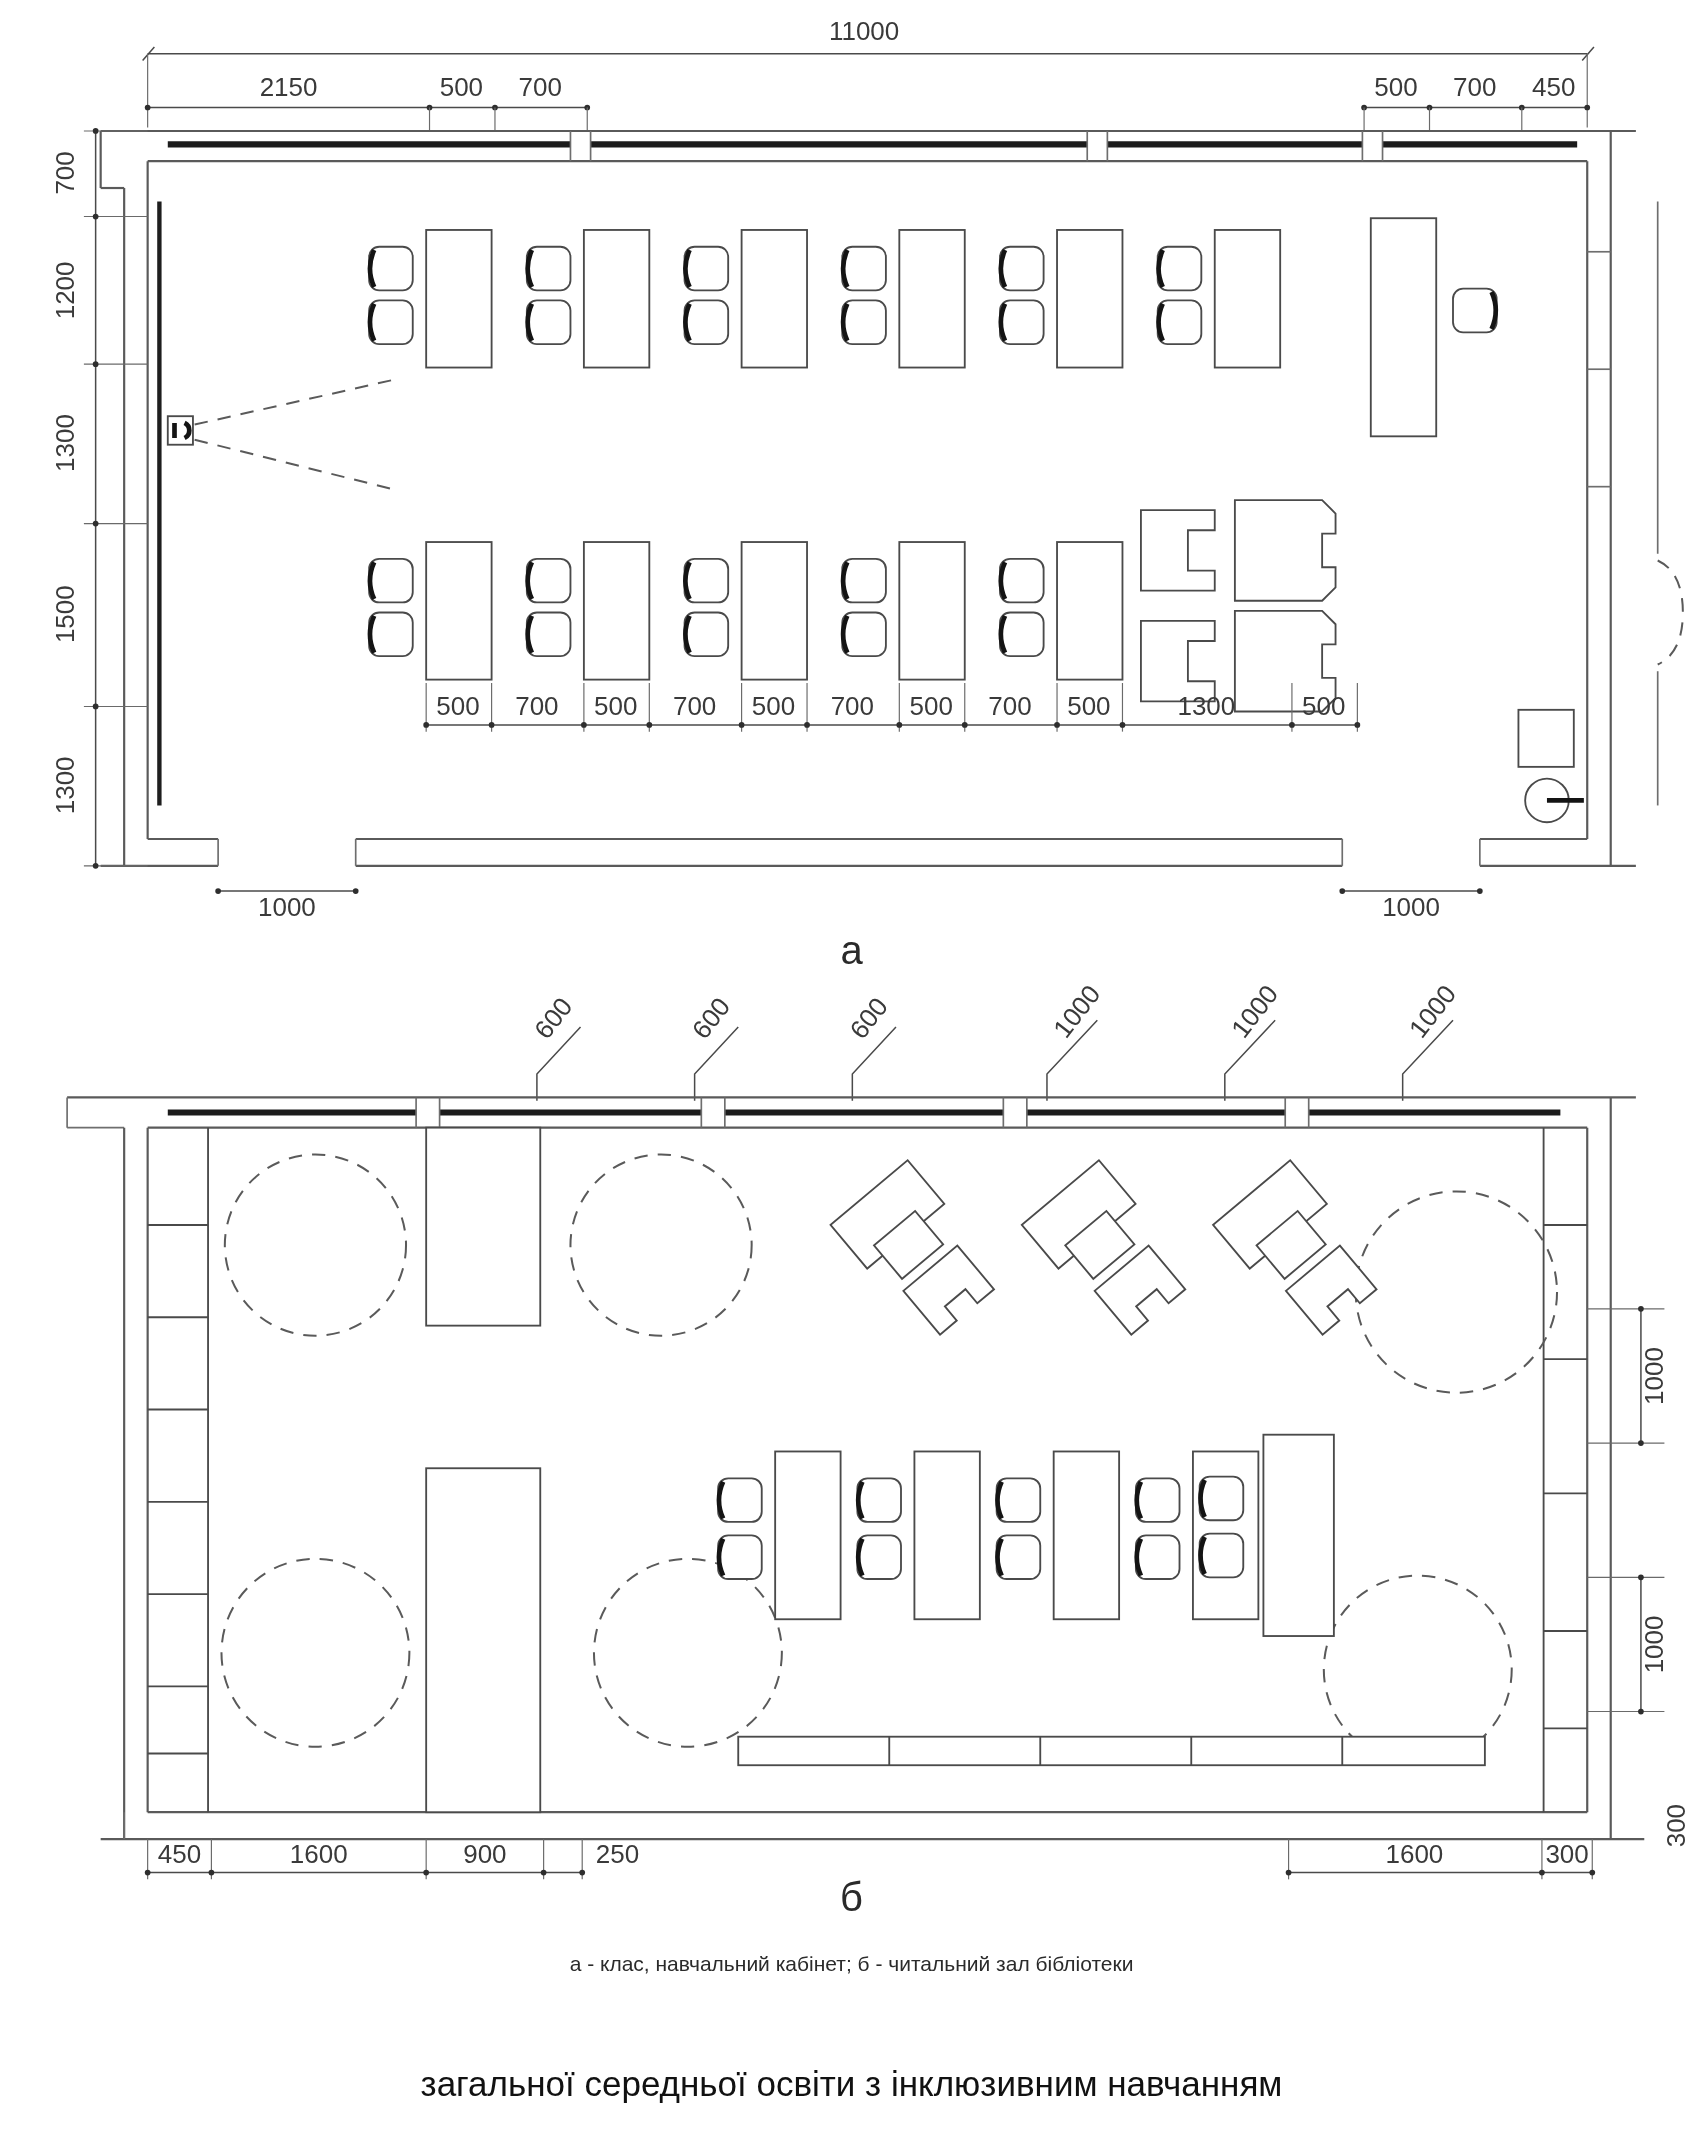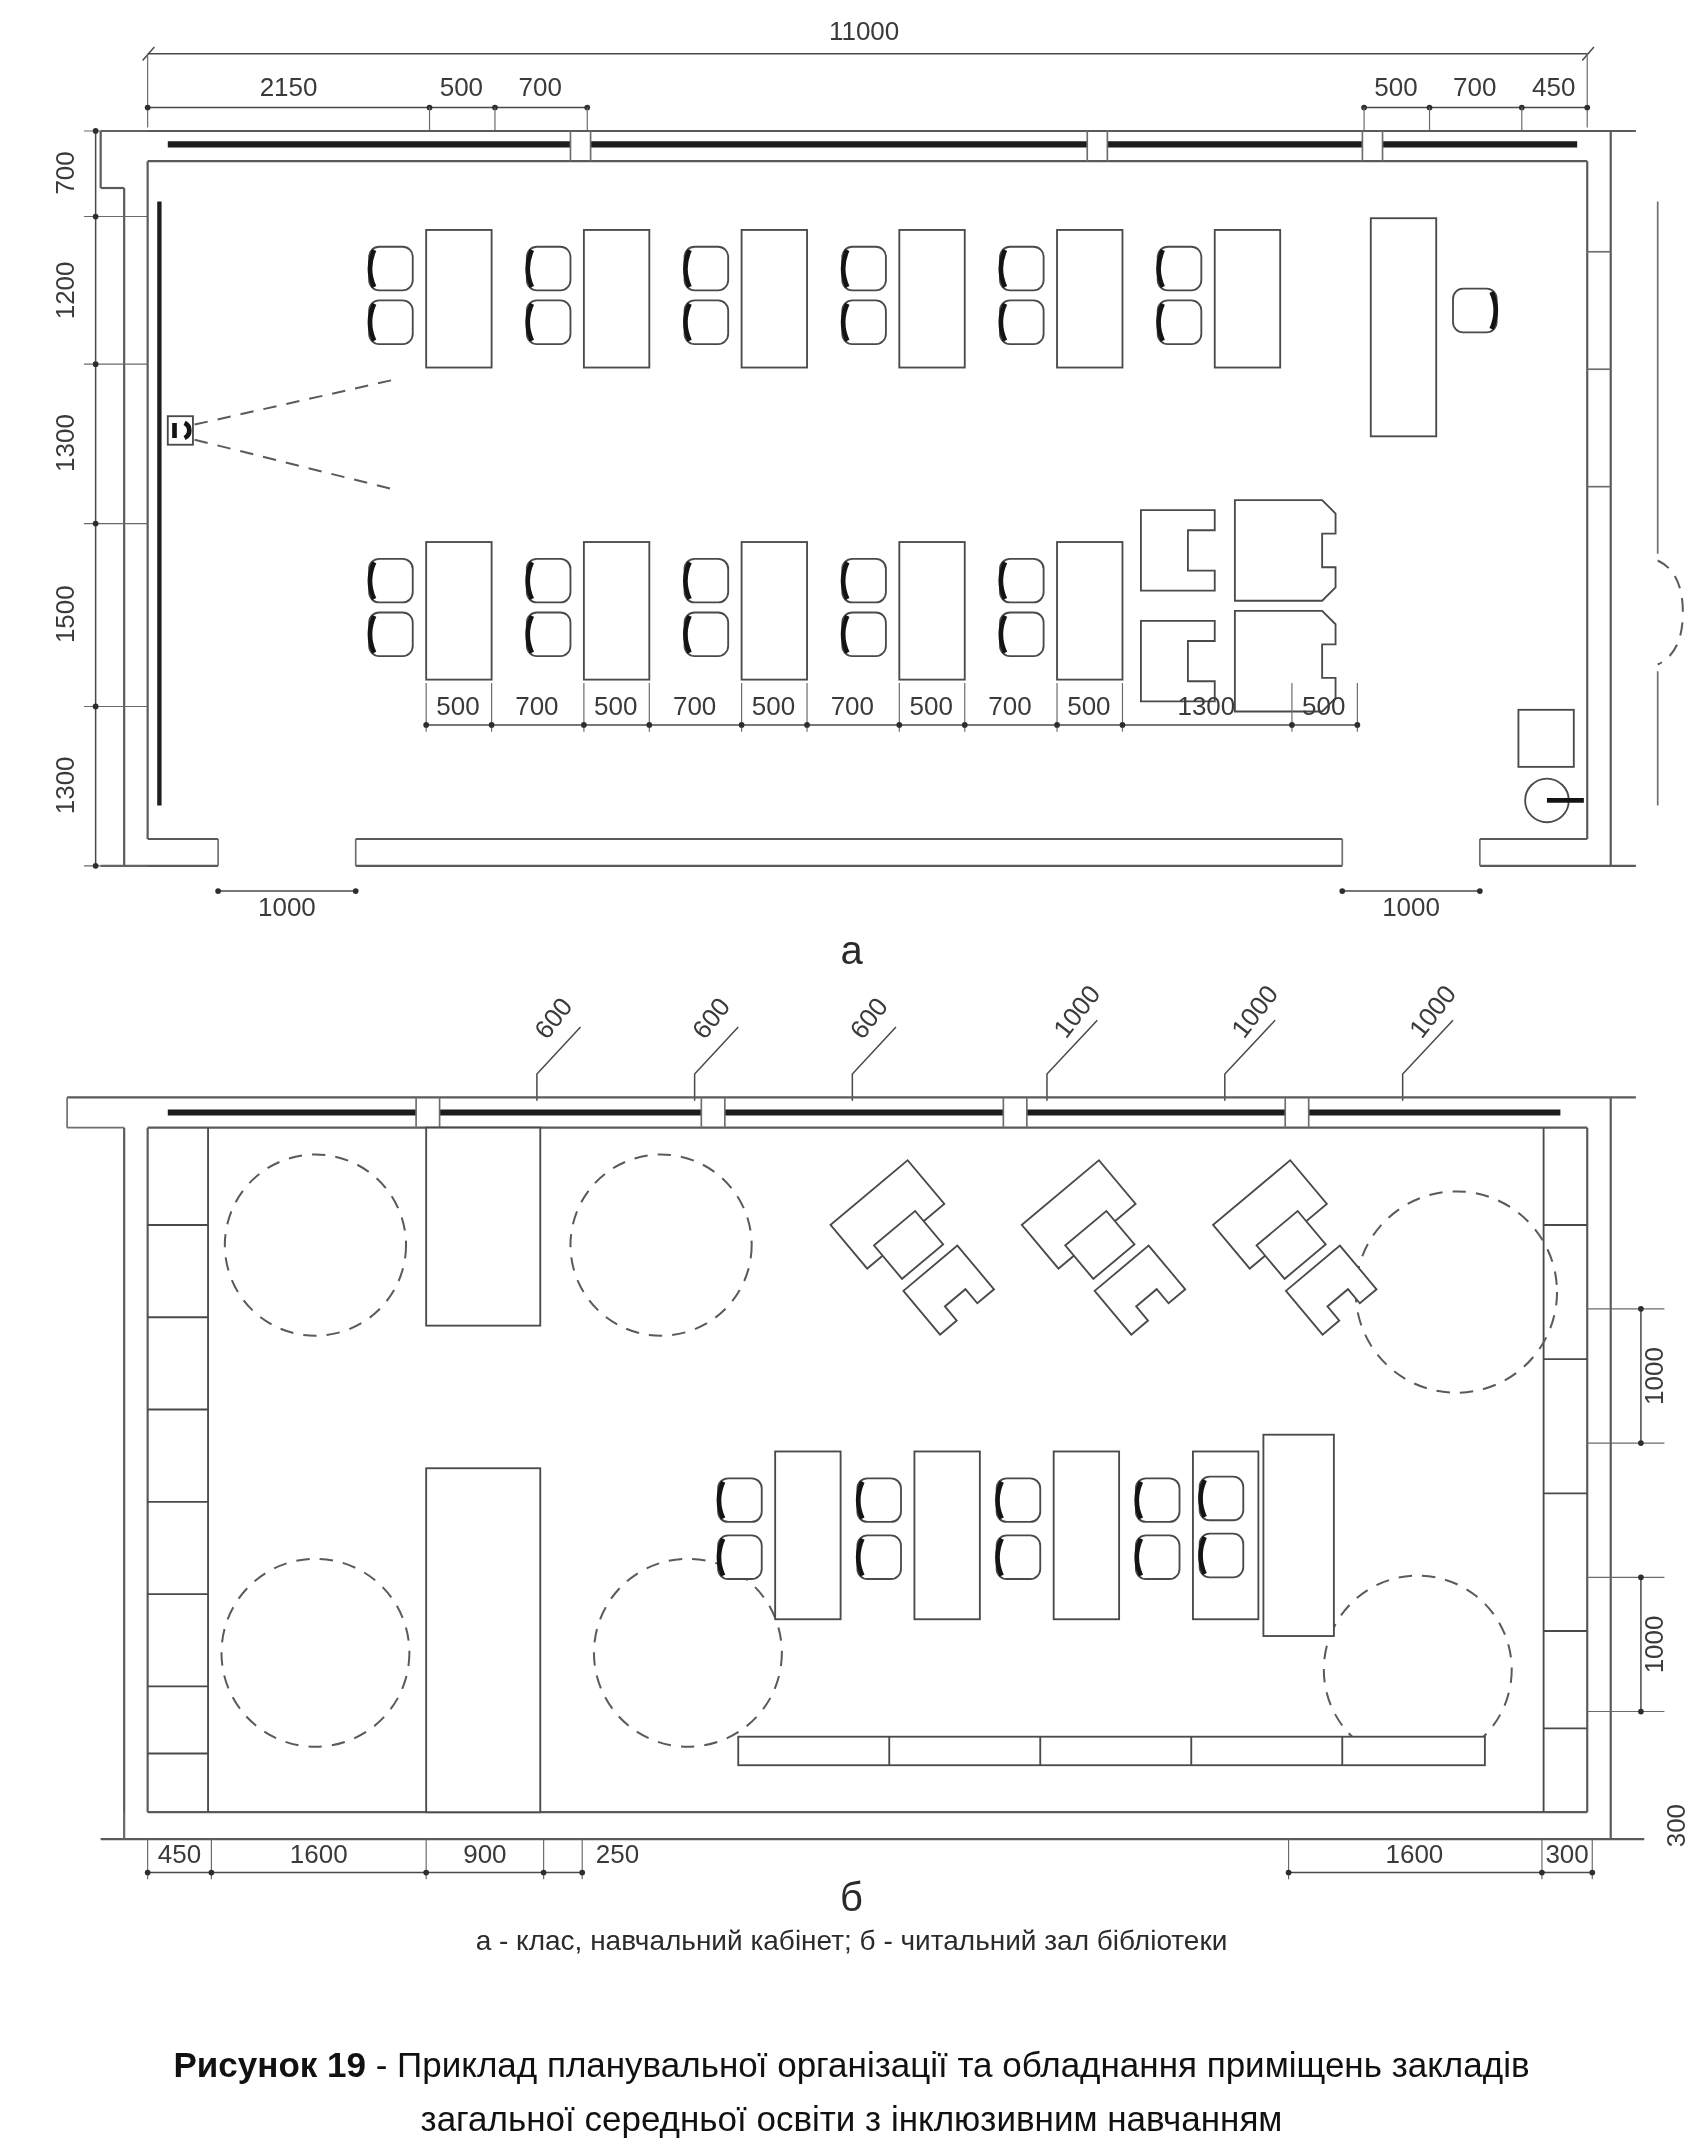--- a/index.html
+++ b/index.html
@@ -2,21 +2,21 @@
 <html style="font-size:13.4px"><head>
 <meta charset="utf-8">
 <style>
   html,body{margin:0;padding:0;background:#ffffff;}
   body{width:1703px;font-family:"Liberation Sans", sans-serif;color:#1f1f1f;}
   svg{display:block;}
   .dimtxt{font-family:"Liberation Sans", sans-serif;font-size:15.5px;fill:#3a3a3a;}
   .plan-label{text-align:center;font-size:40px;color:#2a2a2a;}
   #label-a{margin-top:5px;}
   #label-b{margin-top:-13.4px;}
-  #legend{margin-top:5px;text-align:center;font-size:28px;color:#2b2b2b;}
+  #legend{margin-top:32px;text-align:center;font-size:21px;color:#2b2b2b;}
   #caption{margin-top:81px;text-align:center;font-size:35px;line-height:1.55;color:#111;}
   #caption .cap-bold{font-weight:bold;}
   
   .w{stroke:#5a5a5a;stroke-width:1.3;fill:none;}
   .w2{stroke:#6e6e6e;stroke-width:1;fill:none;}
   .glz{stroke:#1c1c1c;stroke-width:3.6;fill:none;}
   .f{stroke:#4a4a4a;stroke-width:1.1;fill:#fff;}
   .fn{stroke:#4a4a4a;stroke-width:1.1;fill:none;}
   .cb{stroke:#141414;stroke-width:2.8;fill:none;}
   .dim{stroke:#4a4a4a;stroke-width:0.9;fill:none;}
@@ -405,16 +405,15 @@
     <text x="843" y="530" text-anchor="middle" class="dimtxt">1600</text>
     <text x="934" y="530" text-anchor="middle" class="dimtxt">300</text>
   </g>
 </svg>
 
 <div id="label-b" class="plan-label">б</div>
 
 <div id="legend">а - клас, навчальний кабінет; б - читальний зал бібліотеки</div>
 
 <div id="caption">
-  <div><span class="cap-bold">Рисунок 19</span><span> - Приклад планувальної організації та обладнання приміщень закладів</span></div>
   <div>загальної середньої освіти з інклюзивним навчанням</div>
 </div>
 
 
 </body></html>

